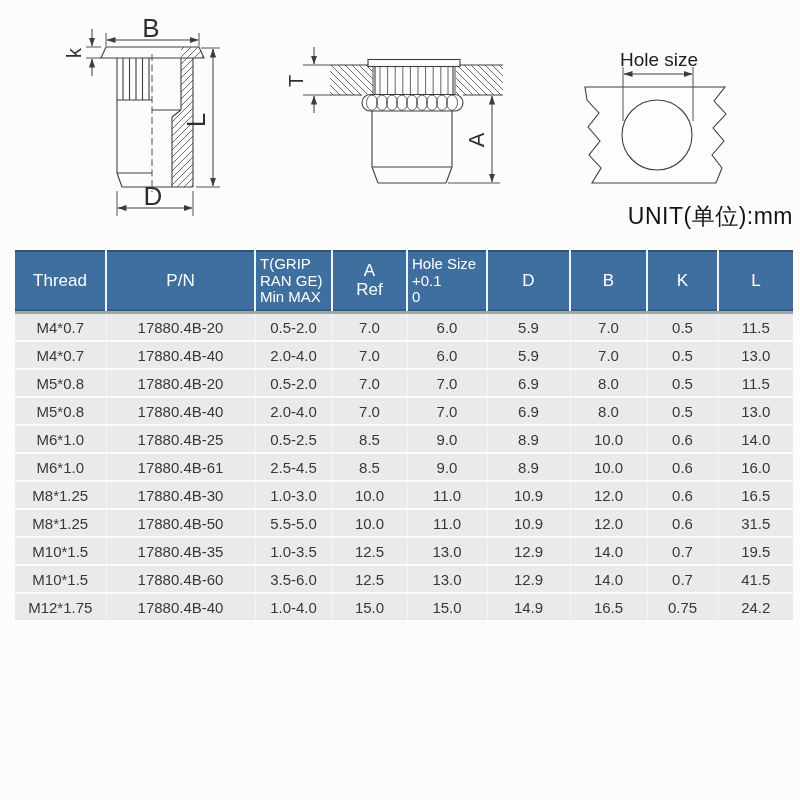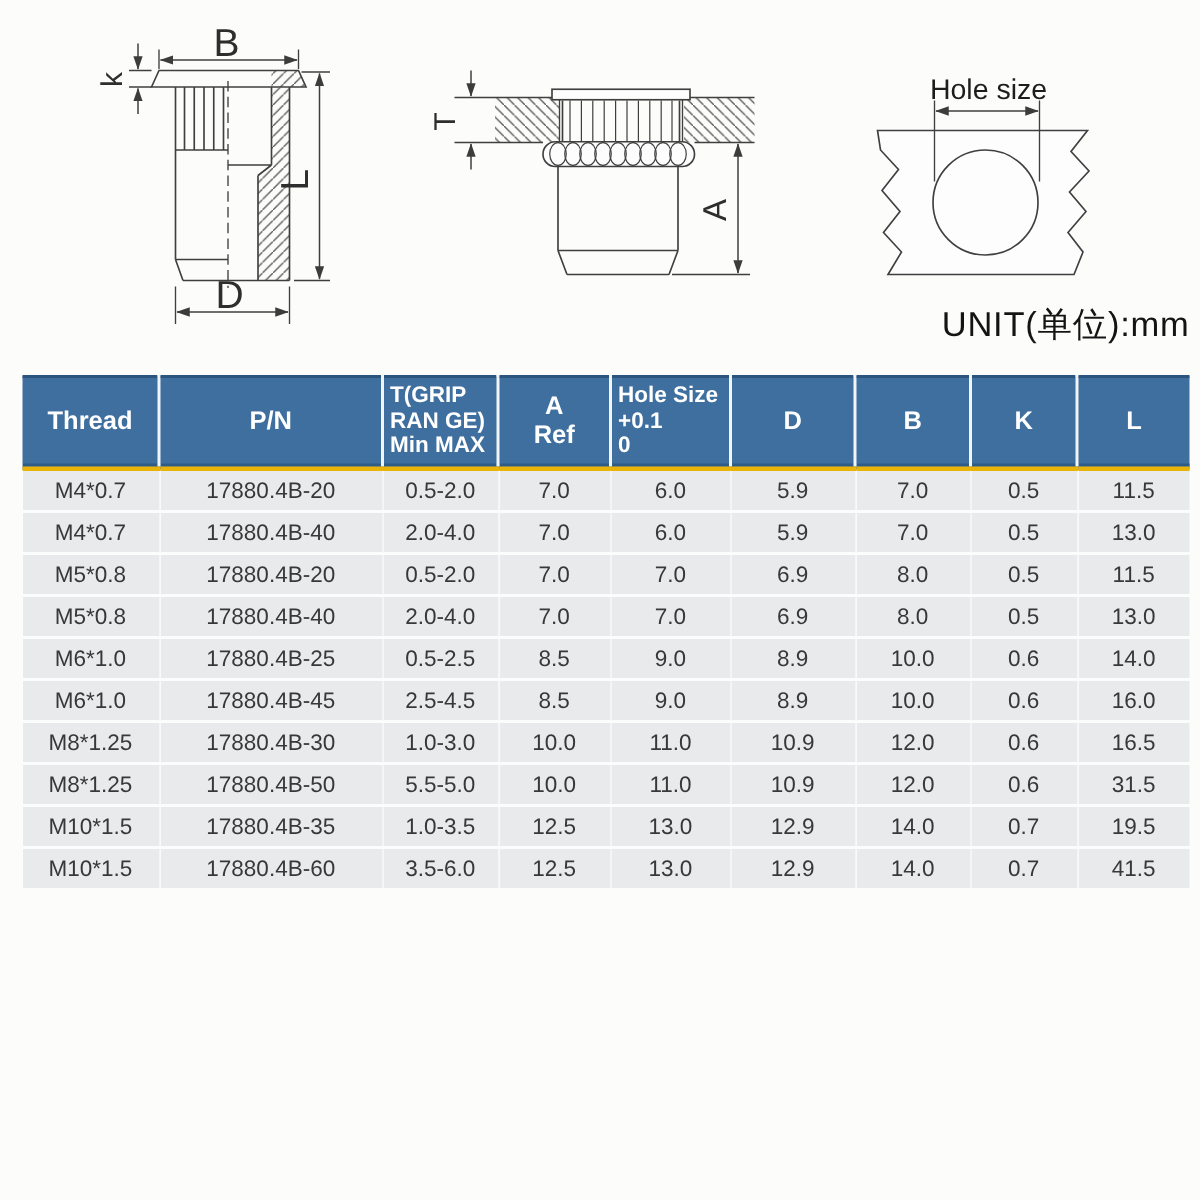--- a/index.html
+++ b/index.html
@@ -12,25 +12,25 @@
   .unit-label{
     position:absolute;top:201px;right:7px;
     font-size:23px;color:#141414;letter-spacing:0.5px;margin-left:36px;
   }
   table.spec{
     position:absolute;top:250px;left:15px;
     border-collapse:collapse;table-layout:fixed;width:778px;
     border-top:2px solid #2b547e;
   }
   table.spec th{
-    background:#3e6f9f;color:#ffffff;font-weight:bold;
+    background:#3e6f9f;color:#ffffff;font-weight:normal;
     font-size:17px;line-height:1.1;text-align:center;vertical-align:middle;
     height:56px;padding:1px 0 2px 0;
     border-left:2px solid #f2f4f6;
-    border-bottom:3px solid #eab308;
+    border-bottom:3px solid #a3a3a3;
     box-shadow:inset 0 -2px 0 #2f5b87;
   }
   table.spec th:first-child{border-left:none;}
   table.spec th.small{font-size:15px;text-align:left;padding-left:4px;}
   table.spec th .hline{display:block;}
   table.spec td{
     background:#e9eaec;color:#38383a;font-size:15px;text-align:center;
     height:26px;border-top:2px solid #fbfcfc;border-left:1px solid #f4f5f7;
     padding:0;white-space:nowrap;overflow:hidden;
   }
@@ -233,21 +233,21 @@
         <td>0.5-2.5</td>
         <td>8.5</td>
         <td>9.0</td>
         <td>8.9</td>
         <td>10.0</td>
         <td>0.6</td>
         <td>14.0</td>
       </tr>
       <tr>
         <td>M6*1.0</td>
-        <td>17880.4B-45</td>
+        <td>17880.4B-61</td>
         <td>2.5-4.5</td>
         <td>8.5</td>
         <td>9.0</td>
         <td>8.9</td>
         <td>10.0</td>
         <td>0.6</td>
         <td>16.0</td>
       </tr>
       <tr>
         <td>M8*1.25</td>
@@ -286,14 +286,25 @@
         <td>M10*1.5</td>
         <td>17880.4B-60</td>
         <td>3.5-6.0</td>
         <td>12.5</td>
         <td>13.0</td>
         <td>12.9</td>
         <td>14.0</td>
         <td>0.7</td>
         <td>41.5</td>
       </tr>
+      <tr>
+        <td>M12*1.75</td>
+        <td>17880.4B-40</td>
+        <td>1.0-4.0</td>
+        <td>15.0</td>
+        <td>15.0</td>
+        <td>14.9</td>
+        <td>16.5</td>
+        <td>0.75</td>
+        <td>24.2</td>
+      </tr>
     </tbody>
 </table>
 
 </body></html>

